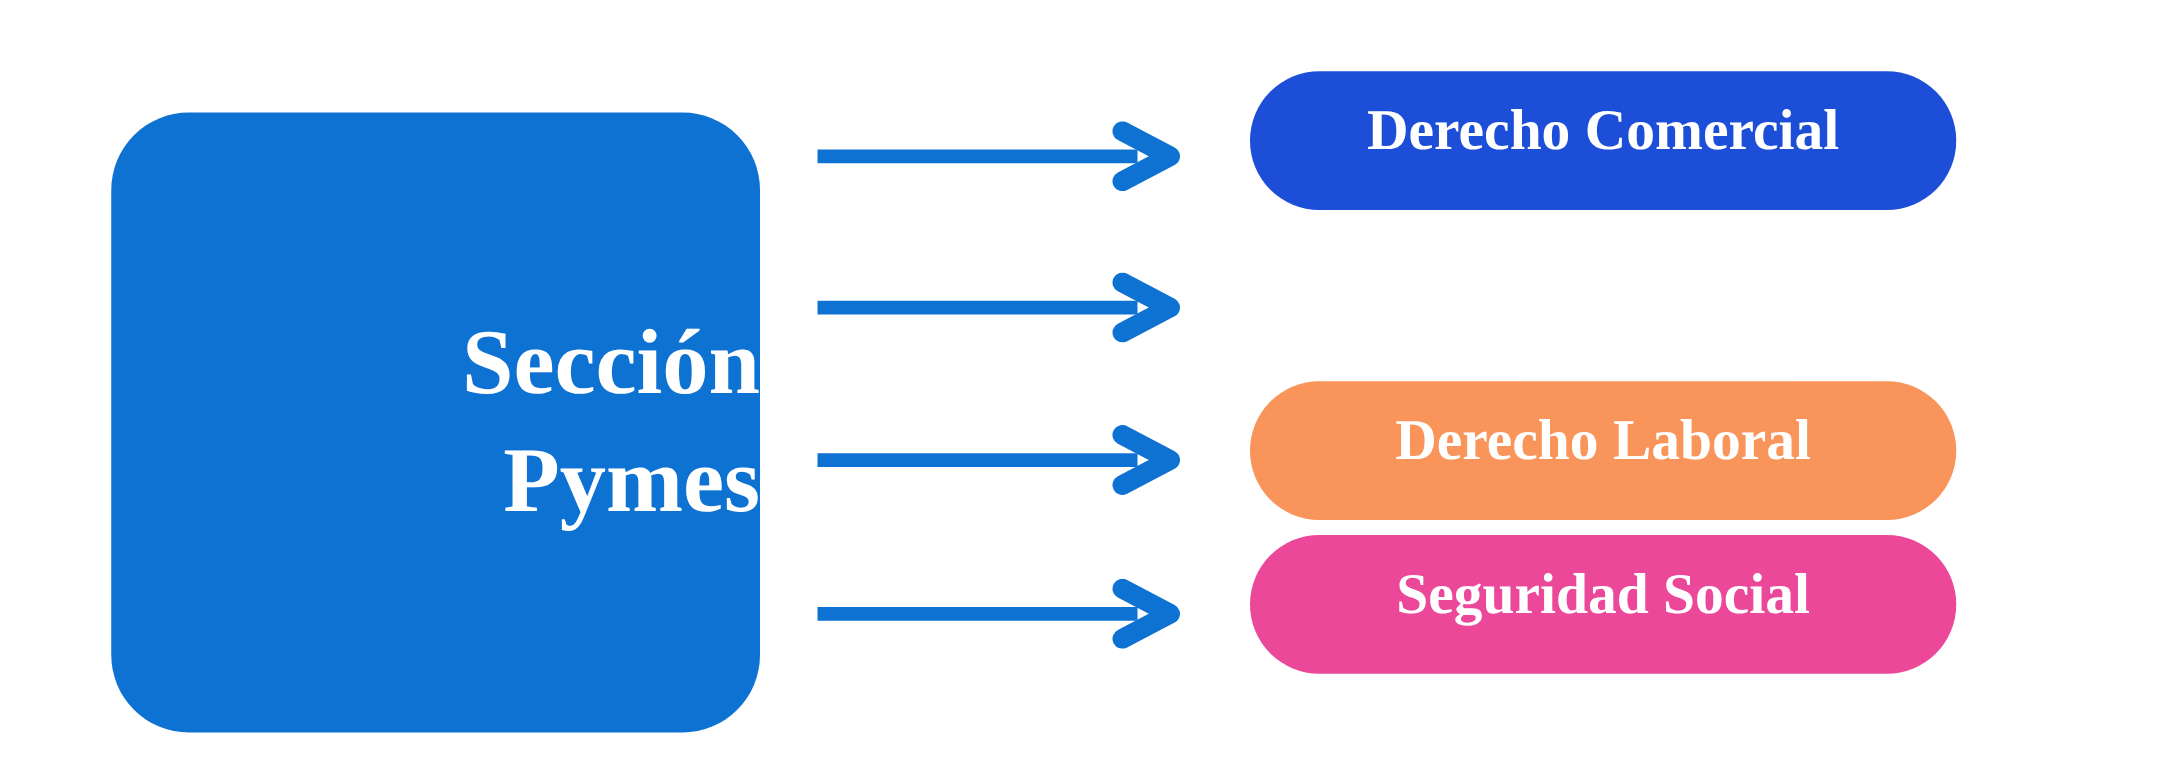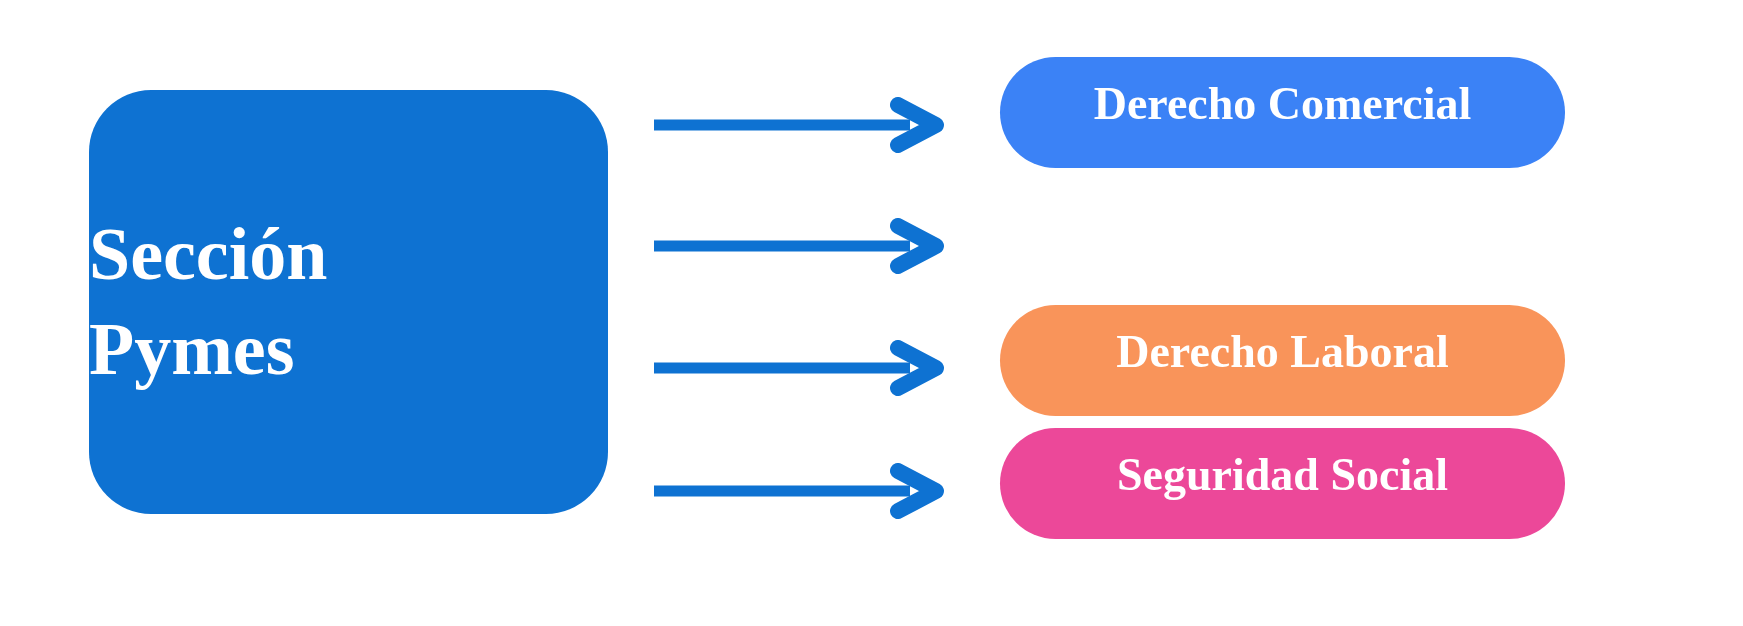--- a/index.html
+++ b/index.html
@@ -18,26 +18,26 @@
     position: absolute;
     left: 0; top: 0;
     width: 1743px;
     height: 626px;
   }
   .source-node {
     position: absolute;
     left: 89px;
     top: 90px;
     width: 519px;
-    height: 424px;
+    height: 496px;
     border-radius: 62px;
     background: #0e72d2;
     display: flex;
     flex-direction: column;
-    align-items: flex-start;
+    align-items: flex-end;
     justify-content: center;
     color: #ffffff;
   }
   .source-node .line {
     font-size: 74px;
     line-height: 95px;
     font-weight: bold;
     text-align: center;
     white-space: nowrap;
   }
@@ -103,21 +103,21 @@
       <polyline points="246,8 284,28 246,48" fill="none" stroke="currentColor" stroke-width="16" stroke-linecap="round" stroke-linejoin="round"></polyline>
     </svg>
   </div>
   <div class="arrow arrow-4" style="color: rgb(14, 114, 210);">
     <svg viewBox="0 0 302 56" xmlns="http://www.w3.org/2000/svg">
       <line x1="2" y1="28" x2="258" y2="28" stroke="currentColor" stroke-width="11"></line>
       <polyline points="246,8 284,28 246,48" fill="none" stroke="currentColor" stroke-width="16" stroke-linecap="round" stroke-linejoin="round"></polyline>
     </svg>
   </div>
 
-  <div class="branch-node branch-1" style="background: #3b82f6;">
+  <div class="branch-node branch-1" style="background: #1d4ed8;">
     <div class="label">Derecho Comercial</div>
   </div>
 
 
   <div class="branch-node branch-3" style="background: rgb(249, 148, 90); text-align: right;">
     <div class="label">Derecho Laboral</div>
   </div>
 
   <div class="branch-node branch-4" style="background: #ec4899;">
     <div class="label">Seguridad Social</div>

